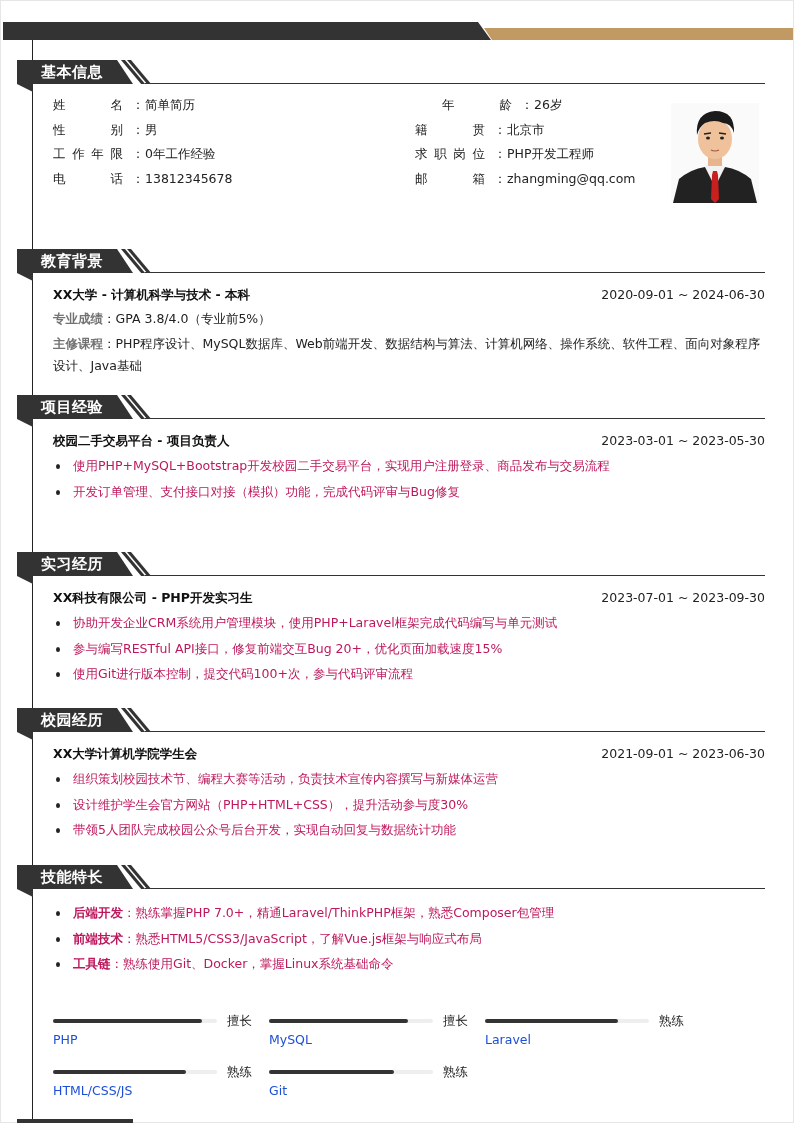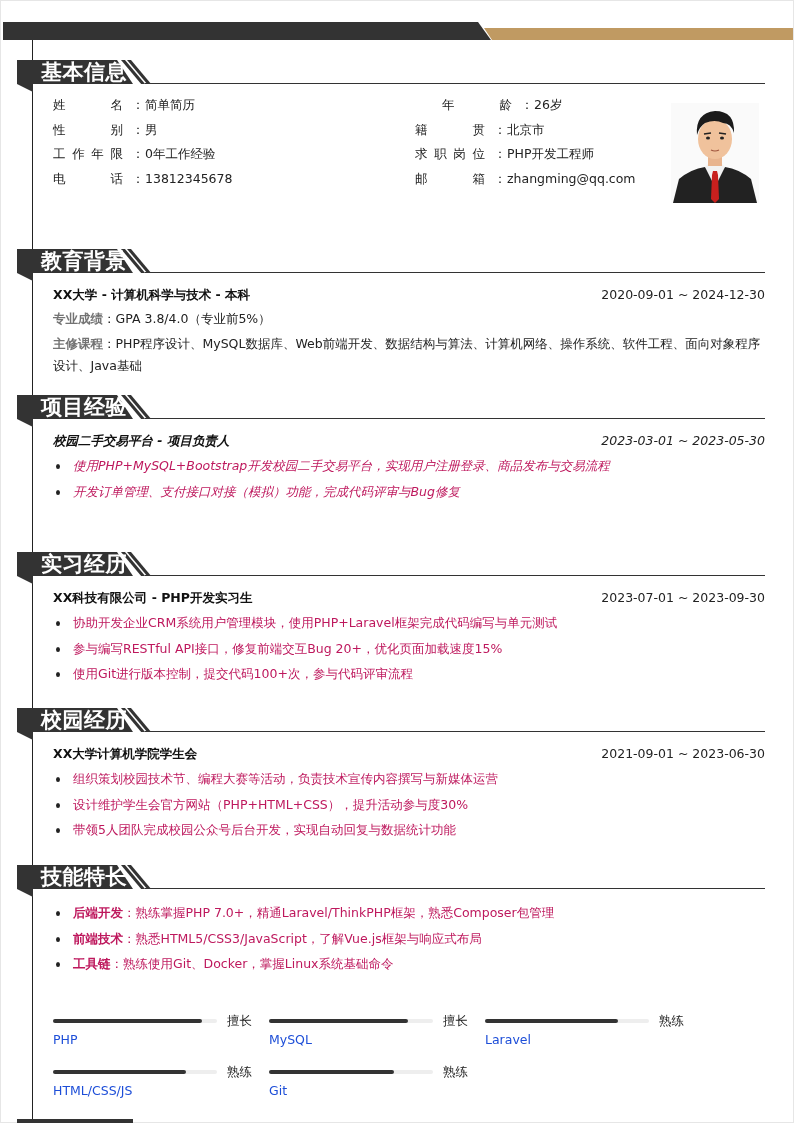--- a/index.html
+++ b/index.html
@@ -16,21 +16,21 @@
   
   .v-rule { position: absolute; left: 31px; top: 39px; width: 1px; height: 1084px; background: #222; }
 
   
   .section { position: absolute; left: 16px; width: 748px; }
   .sec-head { position: relative; height: 26px; }
   .sec-tab { position: absolute; left: 0; top: 0; height: 24px; width: 116px; background: #333; clip-path: polygon(0 0, 100px 0, 116px 24px, 0 24px); }
   .sec-tab-fold { position: absolute; left: 0; top: 24px; width: 16px; height: 8px; background: #333; clip-path: polygon(0 0, 16px 0, 16px 8px); }
   .sec-stripes { position: absolute; left: 98px; top: 0; width: 40px; height: 24px; }
   .sec-stripes i { position: absolute; top: 0; height: 24px; width: 4px; background: #333; transform: skewX(40deg); transform-origin: top left; }
-  .sec-title { position: absolute; left: 24px; top: 2px; line-height: 20px; color: #fff; font-size: 21px; font-weight: bold; letter-spacing: 0.5px; }
+  .sec-title { position: absolute; left: 24px; top: 2px; line-height: 20px; color: #fff; font-size: 15px; font-weight: bold; letter-spacing: 0.5px; }
   .sec-line { position: absolute; left: 128px; right: 0; top: 23px; height: 1px; background: #333; }
 
   .sec-body { padding-left: 36px; }
   .info-row { position: absolute; height: 20px; line-height: 20px; font-size: 12.5px; color: #222; white-space: nowrap; }
   .info-label { display: inline-block; width: 70px; text-align-last: justify; text-align: justify; }
   .info-colon { display: inline-block; width: 14px; text-align: center; margin-left: 8px; }
   .info-value { display: inline-block; }
 
   .avatar { position: absolute; left: 670px; top: 102px; width: 88px; height: 100px; background: #f8f8f8; overflow: hidden; }
 
@@ -139,39 +139,39 @@
       <div class="sec-stripes">
           <i style="left:6px"></i>
           <i style="left:12px"></i>
         </div>
       <div class="sec-title">教育背景</div>
       <div class="sec-line"></div>
     </div>
     <div class="sec-body" style="padding-top:8px;">
       <div class="entry-head">
         <span>XX大学 - 计算机科学与技术 - 本科</span>
-        <span class="entry-date">2020-09-01 ~ 2024-12-30</span>
+        <span class="entry-date">2020-09-01 ~ 2024-06-30</span>
       </div>
       <div class="line"><b>专业成绩</b><span>：GPA 3.8/4.0（专业前5%）</span></div>
       <div class="line" style="line-height:22px; padding-top:2px;"><b>主修课程</b><span>：PHP程序设计、MySQL数据库、Web前端开发、数据结构与算法、计算机网络、操作系统、软件工程、面向对象程序设计、Java基础</span></div>
     </div>
   </div>
 
   <div class="section" style="top:394px;">
     <div class="sec-head">
       <div class="sec-tab"></div>
       <div class="sec-tab-fold"></div>
       <div class="sec-stripes">
           <i style="left:6px"></i>
           <i style="left:12px"></i>
         </div>
       <div class="sec-title">项目经验</div>
       <div class="sec-line"></div>
     </div>
-    <div class="sec-body" style="padding-top:8px;font-style:italic;">
+    <div class="sec-body" style="padding-top:8px;">
       <div class="entry-head">
         <span>校园二手交易平台 - 项目负责人</span>
         <span class="entry-date">2023-03-01 ~ 2023-05-30</span>
       </div>
       <ul class="bullets">
         <li>使用PHP+MySQL+Bootstrap开发校园二手交易平台，实现用户注册登录、商品发布与交易流程</li>
         <li>开发订单管理、支付接口对接（模拟）功能，完成代码评审与Bug修复</li>
       </ul>
     </div>
   </div>

